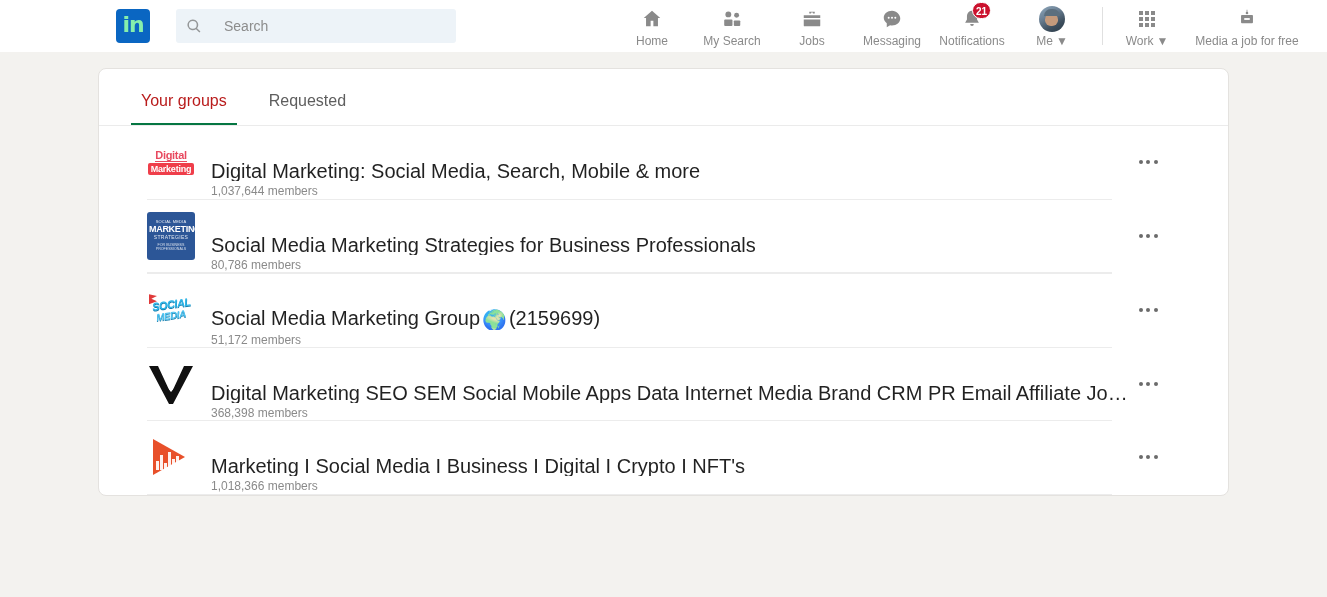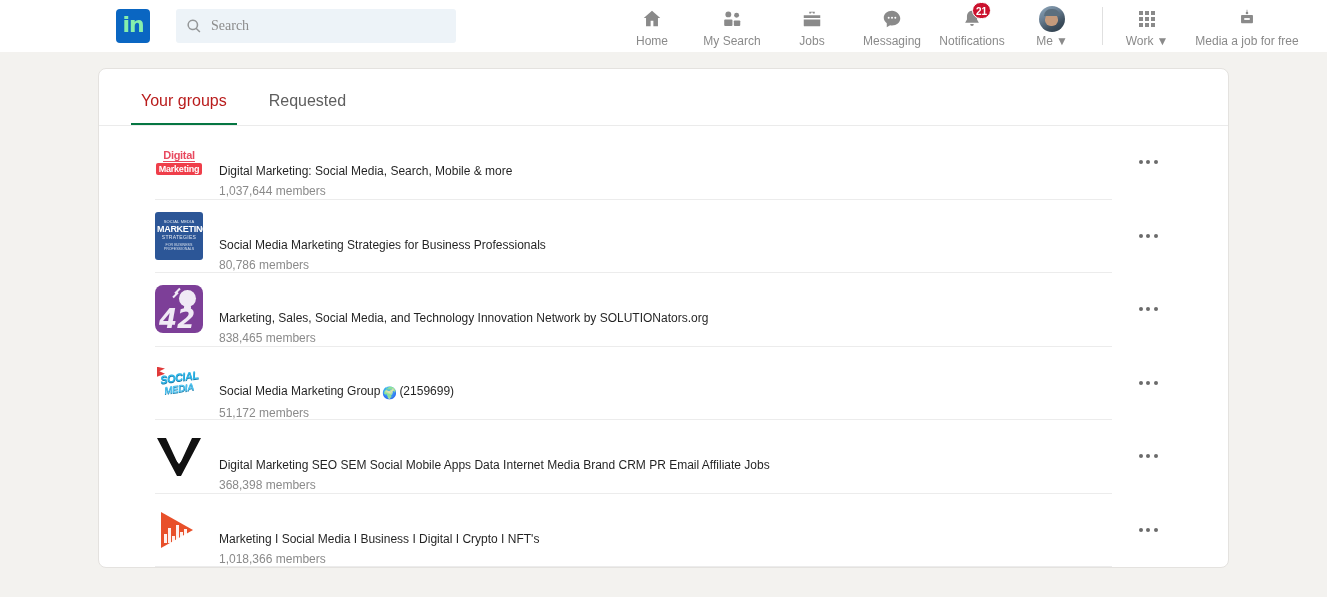--- a/index.html
+++ b/index.html
@@ -50,24 +50,24 @@
     display: flex;
     align-items: center;
     padding: 0 10px;
     flex: 0 0 auto;
   }
   .search-icon { width: 16px; height: 16px; flex: 0 0 auto; opacity: .62; }
   .search-input {
     border: none;
     background: transparent;
     outline: none;
-    margin-left: 9px;
+    margin-left: 22px;
     font-size: 14px;
     color: #3f3f3f;
-    font-family: Liberation Serif, serif;
+    font-family: Liberation Sans, sans-serif;
     width: 100%;
   }
   .search-input::placeholder { color: #8c8c8c; }
 
   .nav {
     display: flex;
     align-items: flex-start;
     margin-left: 156px;
     height: 52px;
   }
@@ -189,21 +189,21 @@
     font-size: 15px;
     font-weight: bold;
     padding: 7px 17px;
     cursor: pointer;
     font-family: "Liberation Sans", sans-serif;
     line-height: 18px;
   }
   .divider-top { height: 1px; background: #ebebeb; margin: 0 0 0 0; }
 
   
-  .list { padding: 0 0 0 16px; }
+  .list { padding: 0 0 0 8px; }
   .row {
     display: flex;
     align-items: center;
     padding: 0 24px 0 40px;
     height: 72.5px;
     position: relative;
     cursor: pointer;
   }
   .row-sep {
     height: 1px;
@@ -216,21 +216,21 @@
     flex: 0 0 48px;
     border-radius: 3px;
     position: relative;
     overflow: hidden;
     display: flex;
     align-items: center;
     justify-content: center;
   }
   .meta { margin-left: 16px; flex: 1; min-width: 0; }
   .g-title {
-    font-size: 12px;
+    font-size: 20px;
     color: #000000de;
     line-height: 20px;
     white-space: nowrap;
     overflow: hidden;
     text-overflow: ellipsis;
     margin-top: 36px;
   }
   .g-members {
     font-size: 12px;
     color: #8a8a8a;
@@ -457,37 +457,20 @@
           <div class="g-members">80,786 members</div>
         </div>
         <div class="more">
             <i></i>
             <i></i>
             <i></i>
           </div>
       </div>
       <div class="row-sep"></div>
 
-      <div class="row">
-        <div class="logo lg-sol">
-          <span class="ray r1"></span>
-            <span class="ray r2"></span>
-          <span class="bulb"></span>
-          <span class="big">42</span>
-        </div>
-        <div class="meta">
-          <div class="g-title">Marketing, Sales, Social Media, and Technology Innovation Network by SOLUTIONators.org</div>
-          <div class="g-members">838,465 members</div>
-        </div>
-        <div class="more">
-            <i></i>
-            <i></i>
-            <i></i>
-          </div>
-      </div>
       <div class="row-sep"></div>
 
       <div class="row">
         <div class="logo lg-smg">
           <span class="flag"></span>
           <span class="w1">SOCIAL</span>
           <span class="w2">MEDIA</span>
         </div>
         <div class="meta">
           <div class="g-title"><span>Social Media Marketing Group</span><span class="globe-ic">🌍</span><span>(2159699)</span></div>

